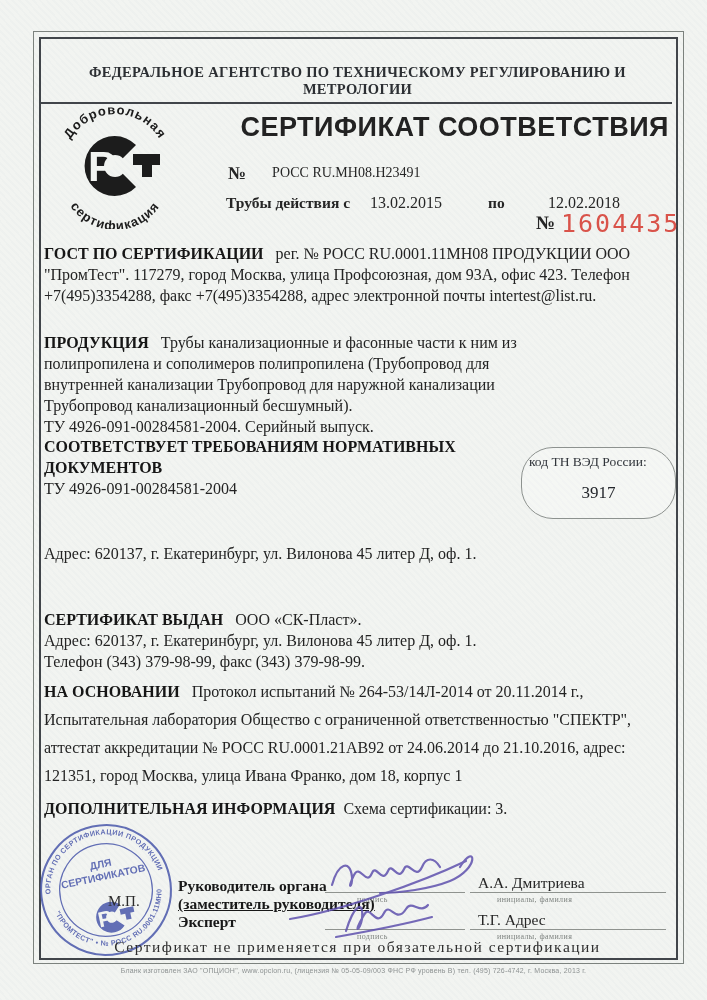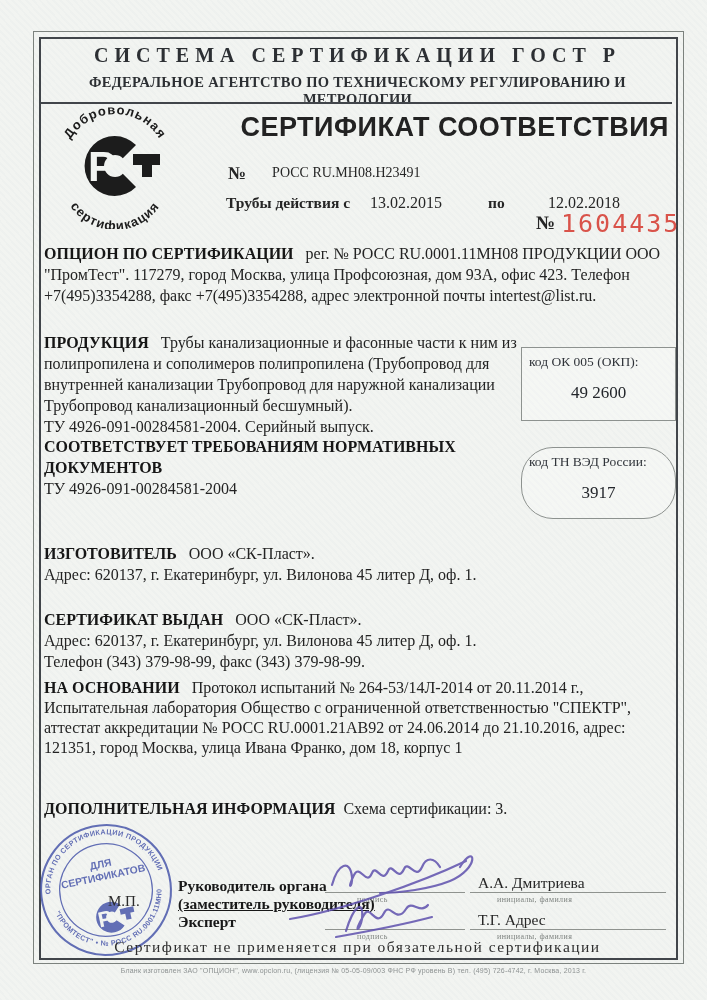--- a/index.html
+++ b/index.html
@@ -9,40 +9,40 @@
     background:#f2f4f1;
     background-image:repeating-linear-gradient(47deg, rgba(120,145,170,0.03) 0 2px, transparent 2px 5px);
     overflow:hidden; color:#262626;
   }
   .abs{position:absolute;}
   .border-outer{left:33px; top:31px; width:649px; height:931px; border:1px solid #7c827e;}
   .border-inner{left:39px; top:37px; width:635px; height:919px; border:2px solid #41454a;}
   .hdr{left:44px; top:44px; width:627px; text-align:center;}
   .hdr-rule{left:41px; top:102px; width:631px; border-top:2px solid #41454a;}
   .hdr-line1{font-weight:bold; font-size:20px; letter-spacing:6px; color:#2c2f33;}
-  .hdr-line2{font-weight:bold; font-size:14.5px; letter-spacing:0.3px; margin-top:7px; color:#2c2f33;}
+  .hdr-line2{font-weight:bold; font-size:14.5px; letter-spacing:0.3px; margin-top:20px; color:#2c2f33;}
   .title{left:183px; top:112px; width:486px; text-align:right;
     font-family:"Liberation Sans", sans-serif; font-weight:bold; font-size:27px; letter-spacing:0.5px; color:#222;}
   .numrow-label{left:228px; top:163px; font-weight:bold; font-size:18px;}
   .numrow-value{left:272px; top:165px; font-size:14px;}
   .valid-label{left:226px; top:194px; font-weight:bold; font-size:15.5px;}
   .valid-from{left:370px; top:194px; font-size:16px;}
   .valid-to-label{left:488px; top:194px; font-weight:bold; font-size:15.5px;}
   .valid-to{left:548px; top:194px; font-size:16px;}
   .blank-no-label{left:536px; top:212px; font-weight:bold; font-size:19px;}
   .blank-no{left:561px; top:209px; font-family:"DejaVu Sans Mono", monospace;
     font-size:25px; letter-spacing:2px; color:#d9534a;}
   .para{font-size:16px; line-height:21px; color:#232323;}
   .para .lbl{font-weight:bold; color:#161616;}
   .sec-organ{left:44px; top:243px; width:636px;}
   .sec-production{left:44px; top:332px; width:482px;}
   .sec-conforms{left:44px; top:436px; width:500px;}
   .sec-manufacturer{left:44px; top:543px; width:600px;}
   .sec-issued{left:44px; top:609px; width:600px;}
-  .sec-basis{left:44px; top:678px; width:636px; line-height:20px;}
+  .sec-basis{left:44px; top:678px; width:636px; line-height:28px;}
   .sec-additional{left:44px; top:798px; width:620px;}
   .m0{margin:0;}
   .code-box{width:153px; border:1px solid #8d928f; background:rgba(255,255,255,0.25);}
   .code-box .cap{font-size:13.5px; padding:6px 0 0 7px; color:#30343a;}
   .code-box .val{text-align:center; font-size:17px; margin-top:13px; color:#23262b;}
   .box-okp{left:521px; top:347px; height:72px;}
   .box-tnved{left:521px; top:447px; height:70px;border-radius:32px;}
   .role1{left:178px; top:877px; font-weight:bold; font-size:15.5px; color:#181818;}
   .role1b{left:178px; top:895px; font-weight:bold; font-size:15.5px; color:#181818; text-decoration:underline;}
   .role2{left:178px; top:913px; font-weight:bold; font-size:15.5px; color:#181818;}
@@ -67,21 +67,20 @@
   .sig-svg{left:280px; top:835px; width:222px; height:122px;}
 </style>
 </head>
 <body>
 
 <div class="page">
   <div class="abs border-outer"></div>
   <div class="abs border-inner"></div>
 
   <div class="abs hdr">
-    <div class="hdr-line1">СИСТЕМА СЕРТИФИКАЦИИ ГОСТ Р</div>
     <div class="hdr-line2">ФЕДЕРАЛЬНОЕ АГЕНТСТВО ПО ТЕХНИЧЕСКОМУ РЕГУЛИРОВАНИЮ И МЕТРОЛОГИИ</div>
   </div>
   <div class="abs hdr-rule"></div>
 
   <svg class="abs logo-svg" viewBox="0 0 140 125">
     <defs>
       <path id="logoTopArc" d="M 19.8 48.5 A 52 52 0 0 1 120.2 48.5" fill="none"></path>
       <path id="logoBottomArc" d="M 16 72 A 54 54 0 0 0 124 72" fill="none"></path>
     </defs>
     <text font-family="Liberation Sans, sans-serif" font-size="13" font-weight="bold" fill="#1c1c1c" letter-spacing="1">
@@ -100,51 +99,43 @@
   <div class="abs numrow-label">№</div>
   <div class="abs numrow-value">РОСС RU.МН08.Н23491</div>
   <div class="abs valid-label">Трубы действия  с</div>
   <div class="abs valid-from">13.02.2015</div>
   <div class="abs valid-to-label">по</div>
   <div class="abs valid-to">12.02.2018</div>
   <div class="abs blank-no-label">№</div>
   <div class="abs blank-no">1604435</div>
 
   <p class="abs para sec-organ m0">
-    <span class="lbl">ОПЦИОН ПО СЕРТИФИКАЦИИ</span>&nbsp;&nbsp;
+    <span class="lbl">ГОСТ ПО СЕРТИФИКАЦИИ</span>&nbsp;&nbsp;
     <span>рег. № РОСС RU.0001.11МН08 ПРОДУКЦИИ ООО "ПромТест". 117279, город Москва, улица Профсоюзная, дом 93А, офис 423. Телефон +7(495)3354288, факс +7(495)3354288, адрес электронной почты intertest@list.ru.</span>
   </p>
 
   <div class="abs para sec-production">
     <p class="m0">
       <span class="lbl">ПРОДУКЦИЯ</span>&nbsp;&nbsp;
       <span>Трубы канализационные и фасонные части к ним из полипропилена и сополимеров полипропилена (Трубопровод для внутренней канализации Трубопровод для наружной канализации Трубопровод канализационный бесшумный).</span>
     </p>
     <p class="m0">ТУ 4926-091-00284581-2004. Серийный выпуск.</p>
   </div>
 
-  <div class="abs code-box box-okp">
-    <div class="cap">код ОК 005 (ОКП):</div>
-    <div class="val">49 2600</div>
-  </div>
   <div class="abs code-box box-tnved">
     <div class="cap">код ТН ВЭД России:</div>
     <div class="val">3917</div>
   </div>
 
   <div class="abs para sec-conforms">
     <div class="lbl">СООТВЕТСТВУЕТ ТРЕБОВАНИЯМ НОРМАТИВНЫХ ДОКУМЕНТОВ</div>
     <div>ТУ 4926-091-00284581-2004</div>
   </div>
 
   <div class="abs para sec-manufacturer">
-    <div>
-      <span class="lbl">ИЗГОТОВИТЕЛЬ</span>&nbsp;&nbsp;
-      <span>ООО «СК-Пласт».</span>
-    </div>
     <div>Адрес: 620137, г. Екатеринбург, ул. Вилонова 45 литер Д, оф. 1.</div>
   </div>
 
   <div class="abs para sec-issued">
     <div>
       <span class="lbl">СЕРТИФИКАТ ВЫДАН</span>&nbsp;&nbsp;
       <span>ООО «СК-Пласт».</span>
     </div>
     <div>Адрес: 620137, г. Екатеринбург, ул. Вилонова 45 литер Д, оф. 1.</div>
     <div>Телефон (343) 379-98-99, факс (343) 379-98-99.</div>

